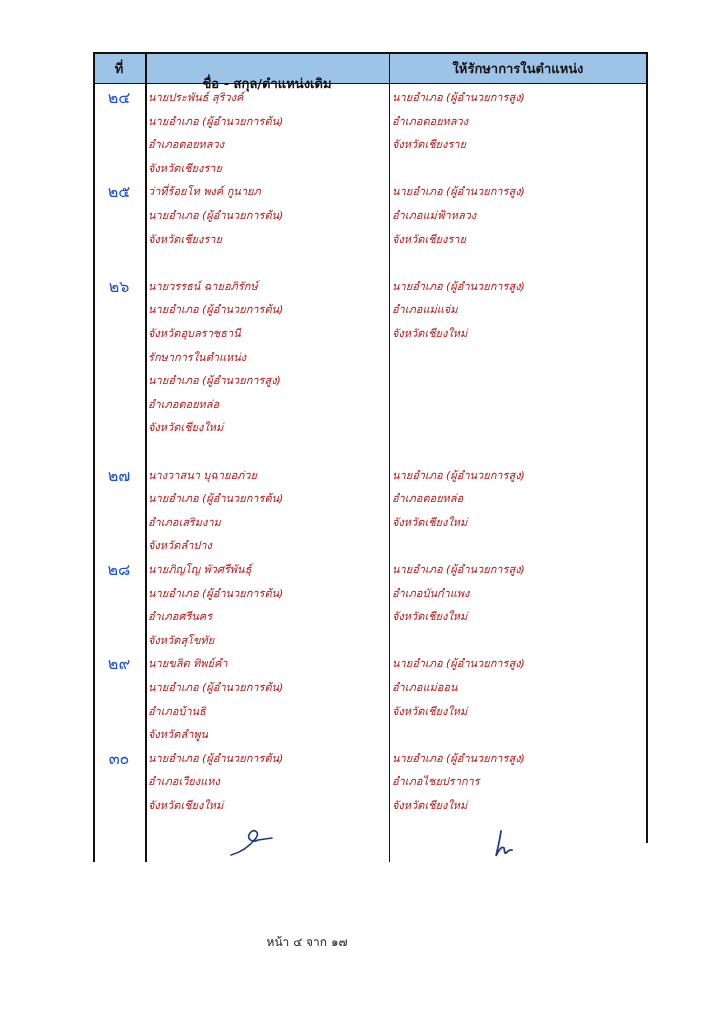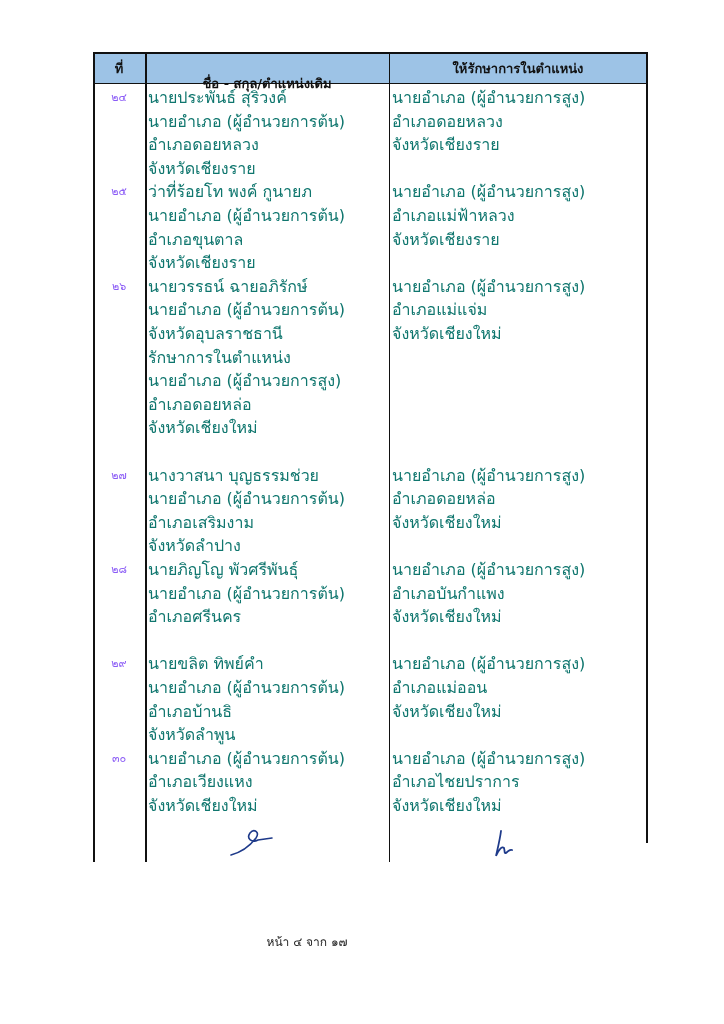--- a/index.html
+++ b/index.html
@@ -59,30 +59,31 @@
     .row {
       position: absolute;
       left: 93px;
       width: 555px;
     }
     .cell-no {
       position: absolute;
       left: 0;
       width: 52px;
       text-align: center;
+      font-size: 16px;
+      line-height: 23.6px;
+      color: #1d4ed8;
+    }
+    .cell-lines {
+      position: absolute;
       font-size: 11px;
       line-height: 23.6px;
-      color: #8b5cf6;
-    }
-    .cell-lines {
-      position: absolute;
-      font-size: 16px;
-      line-height: 23.6px;
-      color: #0f766e;
+      color: #b91c1c;
       white-space: nowrap;
+      font-style: italic;
     }
     .cell-lines.name { left: 55px; }
     .cell-lines.assign { left: 299px; }
     .line { display: block; height: 23.6px; }
 
     .signature {
       position: absolute;
     }
     .footer {
       position: absolute;
@@ -123,21 +124,20 @@
           <span class="line">นายอำเภอ (ผู้อำนวยการสูง)</span>
           <span class="line">อำเภอดอยหลวง</span>
           <span class="line">จังหวัดเชียงราย</span>
         </div>
       </div>
       <div class="row" style="top: 180.4px;">
         <div class="cell-no">๒๕</div>
         <div class="cell-lines name">
           <span class="line">ว่าที่ร้อยโท พงค์ กูนายภ</span>
           <span class="line">นายอำเภอ (ผู้อำนวยการต้น)</span>
-          <span class="line">อำเภอขุนตาล</span>
           <span class="line">จังหวัดเชียงราย</span>
         </div>
         <div class="cell-lines assign">
           <span class="line">นายอำเภอ (ผู้อำนวยการสูง)</span>
           <span class="line">อำเภอแม่ฟ้าหลวง</span>
           <span class="line">จังหวัดเชียงราย</span>
         </div>
       </div>
       <div class="row" style="top: 274.8px;">
         <div class="cell-no">๒๖</div>
@@ -152,37 +152,38 @@
         </div>
         <div class="cell-lines assign">
           <span class="line">นายอำเภอ (ผู้อำนวยการสูง)</span>
           <span class="line">อำเภอแม่แจ่ม</span>
           <span class="line">จังหวัดเชียงใหม่</span>
         </div>
       </div>
       <div class="row" style="top: 463.6px;">
         <div class="cell-no">๒๗</div>
         <div class="cell-lines name">
-          <span class="line">นางวาสนา บุญธรรมช่วย</span>
+          <span class="line">นางวาสนา บุฉายอภ่วย</span>
           <span class="line">นายอำเภอ (ผู้อำนวยการต้น)</span>
           <span class="line">อำเภอเสริมงาม</span>
           <span class="line">จังหวัดลำปาง</span>
         </div>
         <div class="cell-lines assign">
           <span class="line">นายอำเภอ (ผู้อำนวยการสูง)</span>
           <span class="line">อำเภอดอยหล่อ</span>
           <span class="line">จังหวัดเชียงใหม่</span>
         </div>
       </div>
       <div class="row" style="top: 558px;">
         <div class="cell-no">๒๘</div>
         <div class="cell-lines name">
           <span class="line">นายภิญโญ พัวศรีพันธุ์</span>
           <span class="line">นายอำเภอ (ผู้อำนวยการต้น)</span>
           <span class="line">อำเภอศรีนคร</span>
+          <span class="line">จังหวัดสุโขทัย</span>
         </div>
         <div class="cell-lines assign">
           <span class="line">นายอำเภอ (ผู้อำนวยการสูง)</span>
           <span class="line">อำเภอบันกำแพง</span>
           <span class="line">จังหวัดเชียงใหม่</span>
         </div>
       </div>
       <div class="row" style="top: 652.4px;">
         <div class="cell-no">๒๙</div>
         <div class="cell-lines name">

